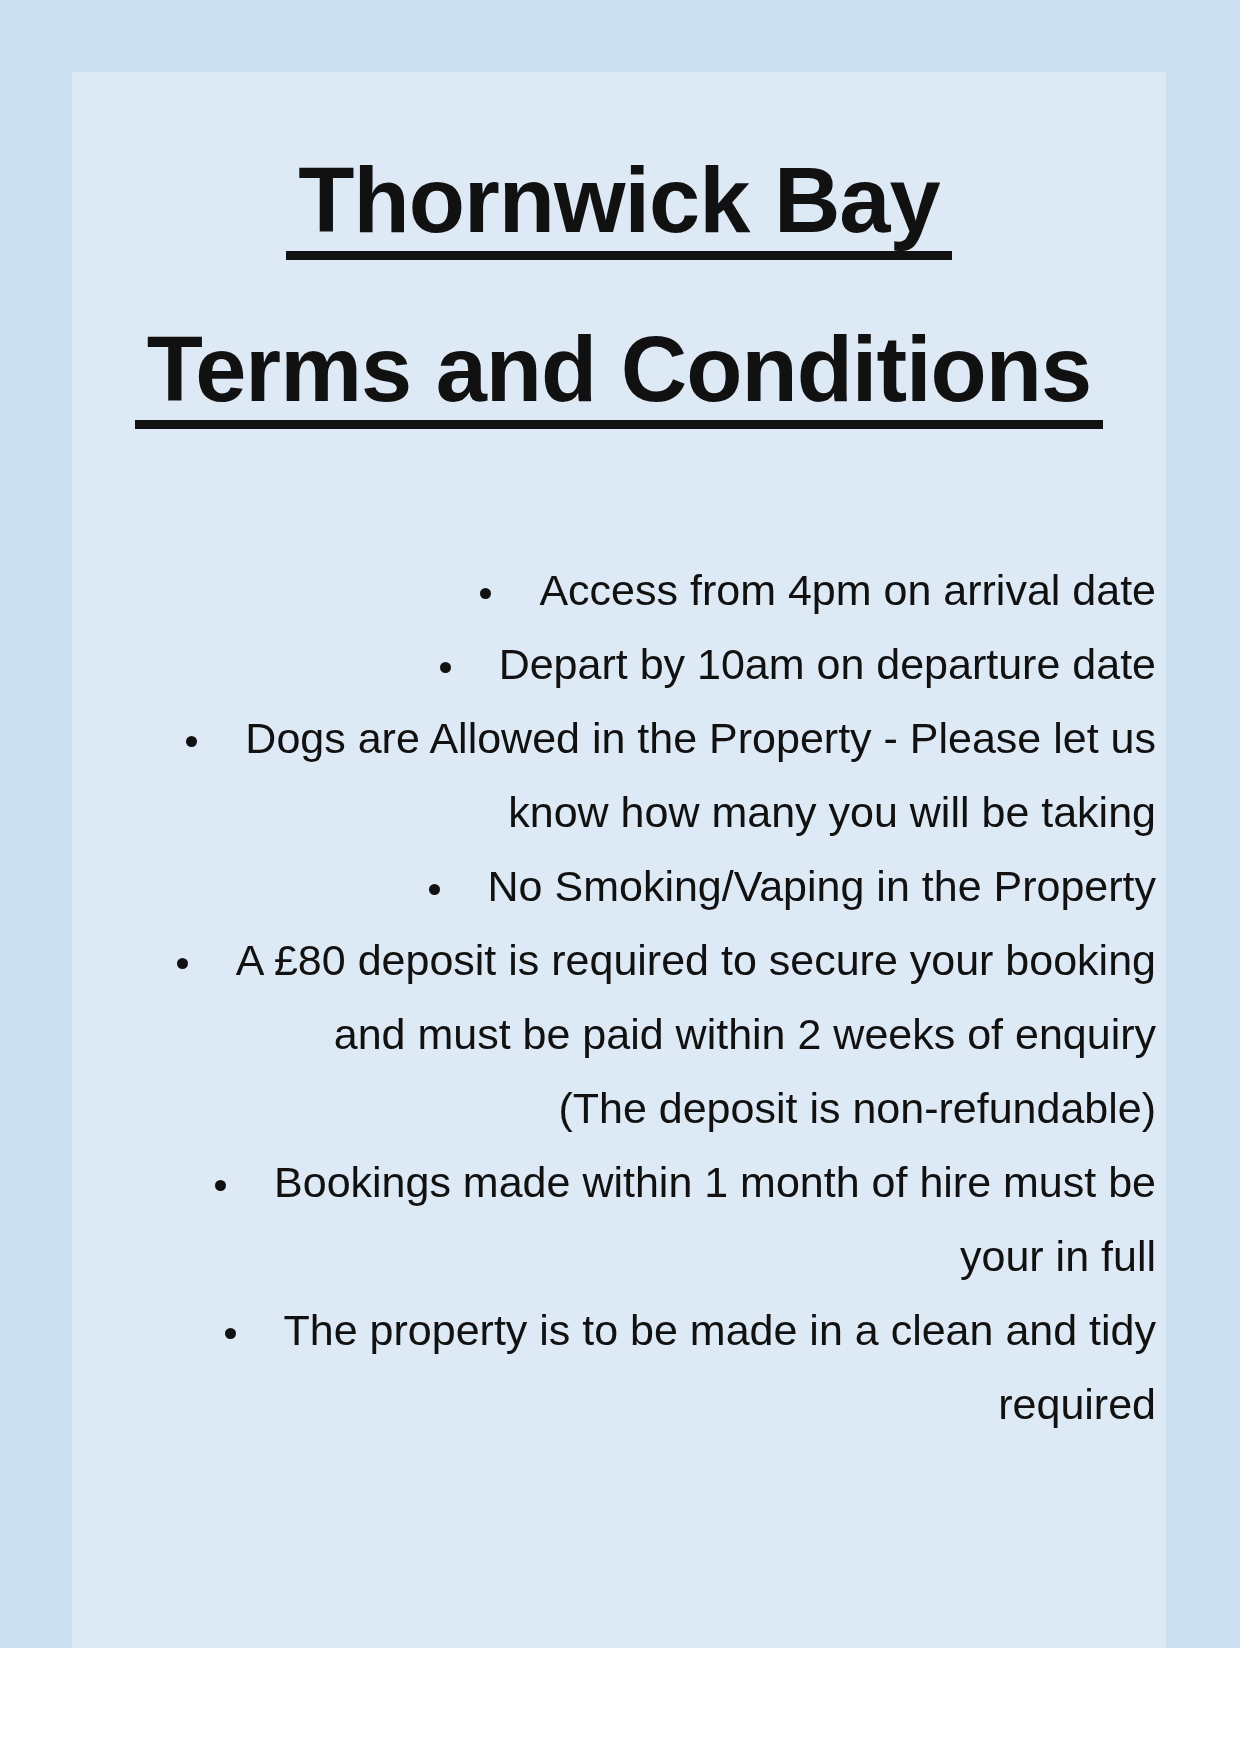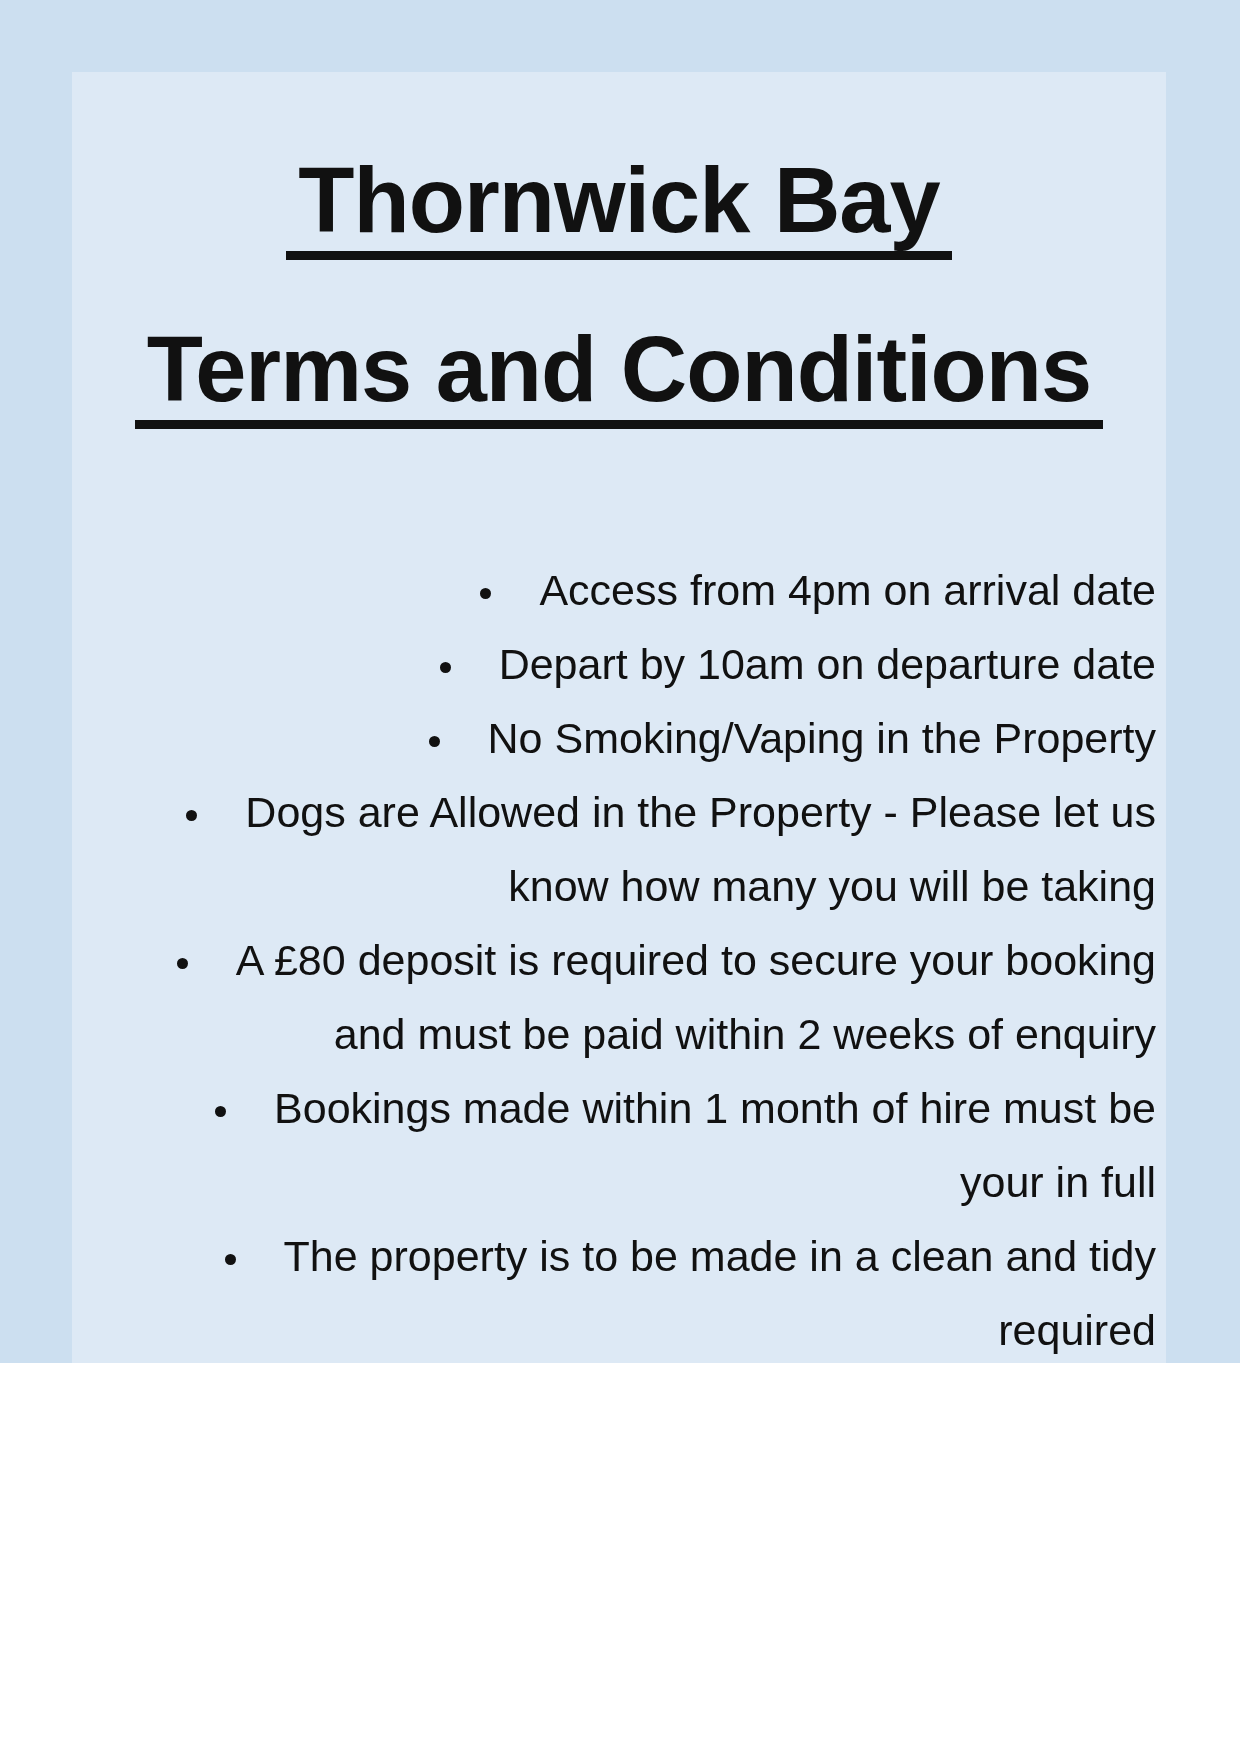--- a/index.html
+++ b/index.html
@@ -2,21 +2,21 @@
 <html><head>
 <meta charset="utf-8">
 <style>
   html, body {
     margin: 0;
     padding: 0;
   }
   .page {
     position: relative;
     width: 1240px;
-    height: 1363px;
+    height: 1648px;
     background: var(--outer-bg, #ccdff0);
     font-family: "Liberation Sans", sans-serif;
     color: var(--text-color, #111111);
     overflow: hidden;
   }
   .panel {
     position: absolute;
     left: 72px;
     top: 72px;
     width: 1094px;
@@ -90,39 +90,44 @@
         </div>
         <div class="term-item">
           <div class="term-line">
             <span class="bullet-dot"></span>
             <span>Depart by 10am on departure date</span>
           </div>
         </div>
         <div class="term-item">
           <div class="term-line">
             <span class="bullet-dot"></span>
-            <span>No Smoking/Vaping in the Property</span>
-          </div>
-        </div>
-        <div class="term-item">
-          <div class="term-line">
-            <span class="bullet-dot"></span>
             <span>Dogs are Allowed in the Property - Please let us</span>
           </div>
           <div class="term-line">
             <span>know how many you will be taking</span>
           </div>
         </div>
         <div class="term-item">
           <div class="term-line">
             <span class="bullet-dot"></span>
+            <span>No Smoking/Vaping in the Property</span>
+          </div>
+        </div>
+        <div class="term-item">
+          <div class="term-line">
+            <span class="bullet-dot"></span>
             <span>A £80 deposit is required to secure your booking</span>
           </div>
           <div class="term-line">
             <span>and must be paid within 2 weeks of enquiry</span>
+          </div>
+        </div>
+        <div class="term-item">
+          <div class="term-line">
+            <span>(The deposit is non-refundable)</span>
           </div>
         </div>
         <div class="term-item">
           <div class="term-line">
             <span class="bullet-dot"></span>
             <span>Bookings made within 1 month of hire must be</span>
           </div>
           <div class="term-line">
             <span>your in full</span>
           </div>

